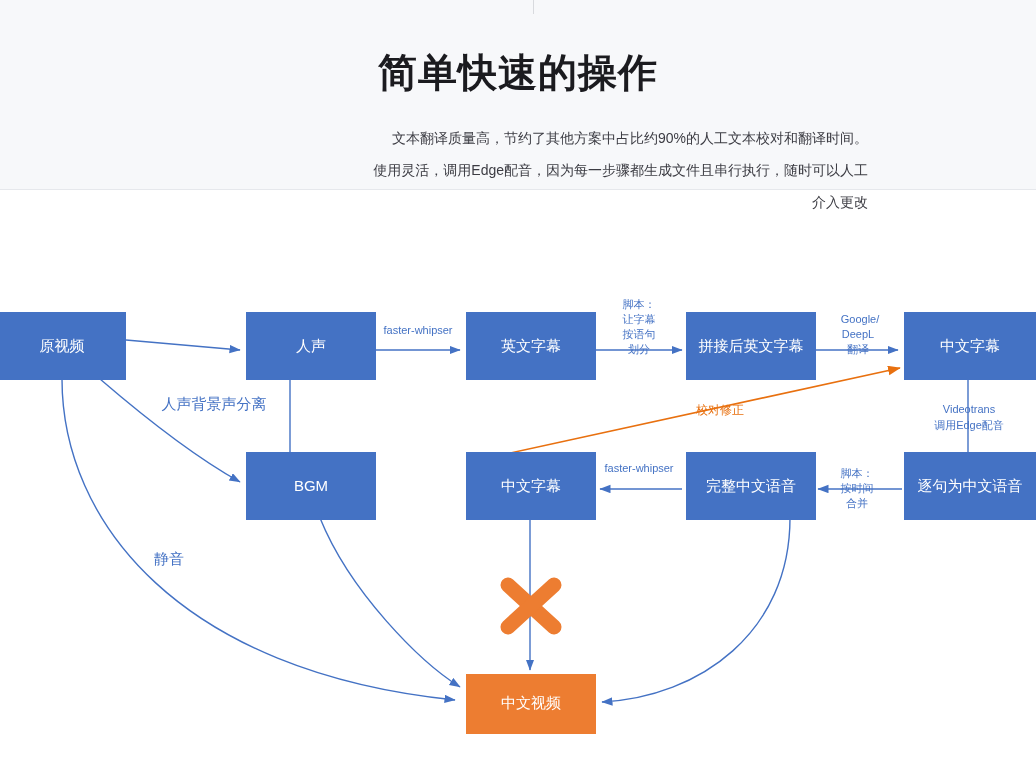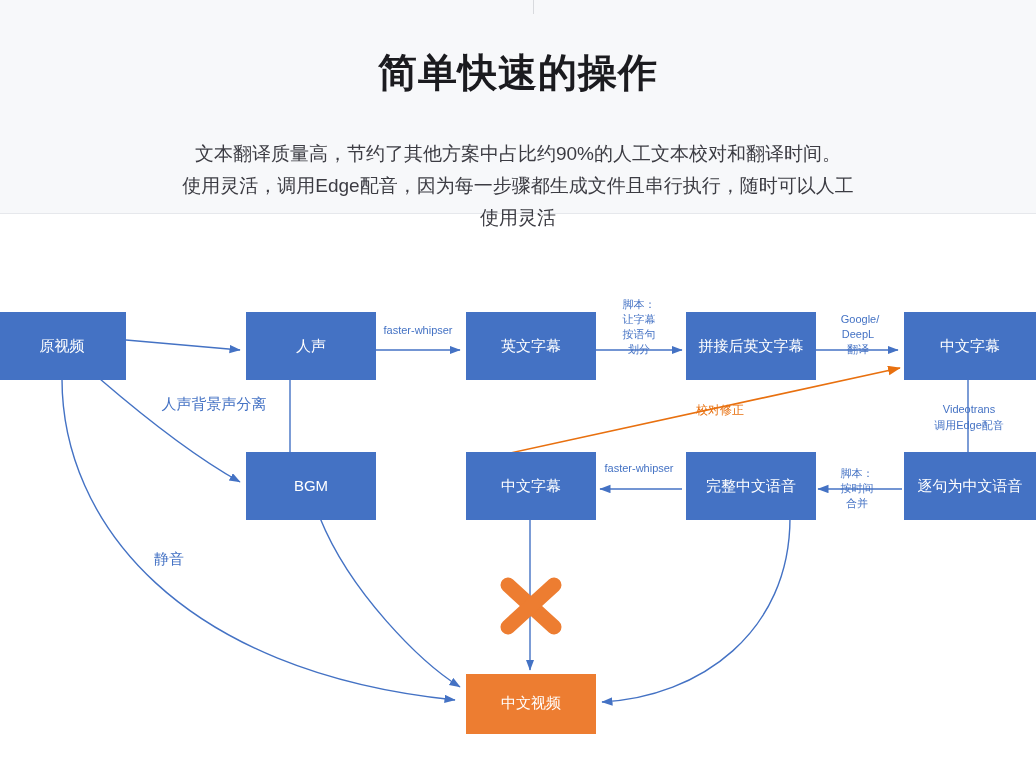--- a/index.html
+++ b/index.html
@@ -11,21 +11,21 @@
     height: 759px;
     background: #ffffff;
     font-family: "Liberation Sans", sans-serif;
     overflow: hidden;
     position: relative;
   }
   .hero {
     position: absolute;
     left: 0; top: 0;
     width: 1036px;
-    height: 214px;
+    height: 190px;
     background: #f7f8fa;
     border-bottom: 1px solid #e6e8ec;
     box-sizing: border-box;
   }
   .hero-divider {
     position: absolute;
     left: 533px;
     top: 0;
     width: 1px;
     height: 14px;
@@ -40,25 +40,24 @@
     font-size: 39px;
     font-weight: bold;
     color: #1b1b1f;
     letter-spacing: 1px;
   }
   .hero-sub {
     position: absolute;
     left: 168px;
     top: 122px;
     width: 700px;
-    text-align: center;
-    font-size: 19px;
+    text-align: right;
+    font-size: 14px;
     line-height: 32px;
     color: #3c3c43;
-    margin-top: 16px;
   }
   .diagram {
     position: absolute;
     left: 0;
     top: 272px;
     width: 1036px;
     height: 487px;
   }
   .diagram svg {
     display: block;
@@ -94,21 +93,21 @@
 </style>
 </head>
 <body>
 
 <div class="hero">
   <div class="hero-divider"></div>
   <div class="hero-title">简单快速的操作</div>
   <div class="hero-sub">
     <div>文本翻译质量高，节约了其他方案中占比约90%的人工文本校对和翻译时间。</div>
     <div>使用灵活，调用Edge配音，因为每一步骤都生成文件且串行执行，随时可以人工</div>
-    <div>使用灵活</div>
+    <div>介入更改</div>
   </div>
 </div>
 
 <div class="diagram">
 <svg width="1036" height="487" viewBox="0 0 1036 487" xmlns="http://www.w3.org/2000/svg">
   <defs>
     <marker id="arrow-blue" markerWidth="9" markerHeight="9" refX="7.5" refY="3" orient="auto" markerUnits="strokeWidth">
       <path d="M0,0 L8,3 L0,6 z" fill="#4472c4"></path>
     </marker>
     <marker id="arrow-orange" markerWidth="9" markerHeight="9" refX="7.5" refY="3" orient="auto" markerUnits="strokeWidth">

